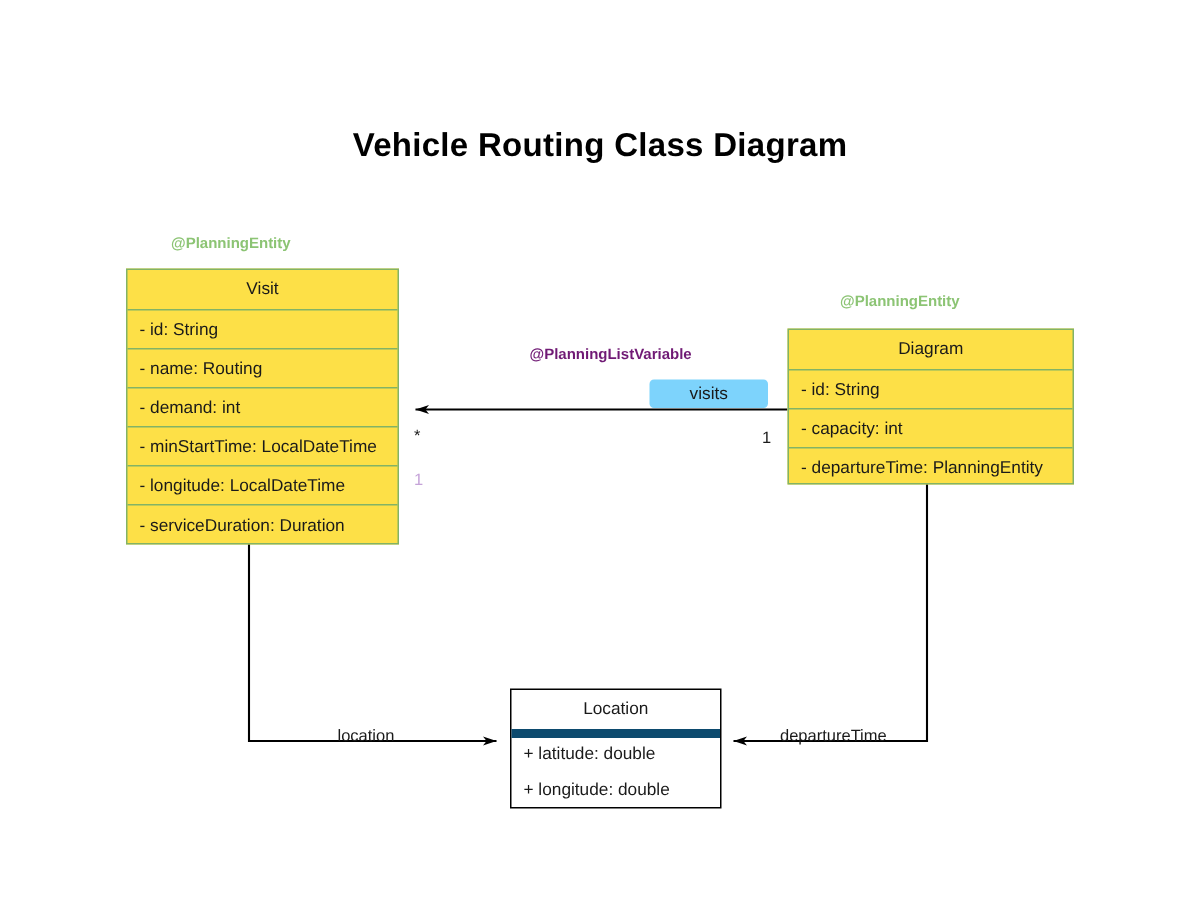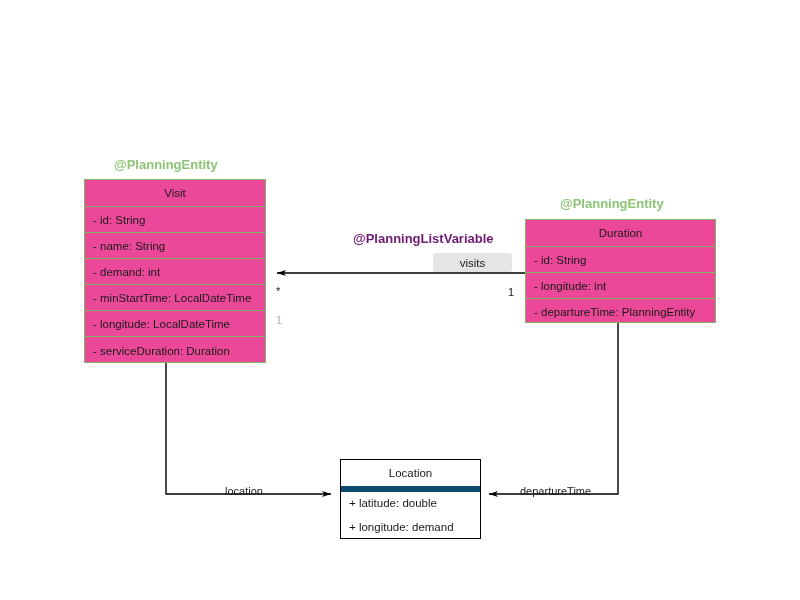--- a/index.html
+++ b/index.html
@@ -39,33 +39,33 @@
     text-align: center;
     font-size: 22px;
     font-weight: bold;
     letter-spacing: 0.2px;
     color: #000000;
   }
 
   
   .stereotype {
     position: absolute;
-    font-size: 13px;
+    font-size: 10px;
     font-weight: bold;
     white-space: nowrap;
   }
   .stereotype.green  { color: #8cc474; }
   .stereotype.orange { color: #701a75; }
 
   
   .uml-class {
     position: absolute;
     box-sizing: border-box;
     border: 1px solid #82b366;
-    background: #ec4899;
+    background: #fde047;
   }
   .uml-class.plain {
     border: 1px solid #000000;
     background: #ffffff;
   }
 
   .uml-row {
     box-sizing: border-box;
     display: flex;
     align-items: center;
@@ -104,21 +104,21 @@
     position: absolute;
     font-size: 11px;
     white-space: nowrap;
   }
   .multiplicity.dark   { color: #1a1a1a; }
   .multiplicity.purple { color: #c5a3d8; }
 
   .badge {
     position: absolute;
     box-sizing: border-box;
-    background: #e5e5e5;
+    background: #7dd3fc;
     border-radius: 3px;
     font-size: 11.5px;
     color: #1a1a1a;
     display: flex;
     align-items: center;
     justify-content: center;
     white-space: nowrap;
   }
 </style>
 </head>
@@ -139,46 +139,47 @@
 
     <g>
       <path d="M166,362 L166,494 L331,494" fill="none" stroke="#000000" stroke-width="1.4" marker-end="url(#arrow-open)"></path>
     </g>
 
     <g>
       <path d="M618,322 L618,494 L489,494" fill="none" stroke="#000000" stroke-width="1.4" marker-end="url(#arrow-open)"></path>
     </g>
   </svg>
 
+  <div class="diagram-title">Vehicle Routing Class Diagram</div>
 
   <div class="stereotype green" style="left:114px; top:157px;">@PlanningEntity</div>
 
   <div class="uml-class" style="left:84px; top:179px; width:182px; height:184px;">
     <div class="uml-row header" style="height:26px;">Visit</div>
     <div class="uml-row attr" style="height:26px;">- id: String</div>
-    <div class="uml-row attr" style="height:26px;">- name: String</div>
+    <div class="uml-row attr" style="height:26px;">- name: Routing</div>
     <div class="uml-row attr" style="height:26px;">- demand: int</div>
     <div class="uml-row attr" style="height:26px;">- minStartTime: LocalDateTime</div>
     <div class="uml-row attr" style="height:26px;">- longitude: LocalDateTime</div>
     <div class="uml-row attr" style="height:29px;">- serviceDuration: Duration</div>
   </div>
 
   <div class="stereotype green" style="left:560px; top:196px;">@PlanningEntity</div>
 
   <div class="uml-class" style="left:525px; top:219px; width:191px; height:104px;">
-    <div class="uml-row header" style="height:26px;">Duration</div>
+    <div class="uml-row header" style="height:26px;">Diagram</div>
     <div class="uml-row attr" style="height:26px;">- id: String</div>
-    <div class="uml-row attr" style="height:26px;">- longitude: int</div>
+    <div class="uml-row attr" style="height:26px;">- capacity: int</div>
     <div class="uml-row attr" style="height:26px;">- departureTime: PlanningEntity</div>
   </div>
 
   <div class="uml-class plain" style="left:340px; top:459px; width:141px; height:80px;">
     <div class="uml-row header" style="height:26px;">Location</div>
     <div class="uml-row attr no-sep" style="height:27px;">+ latitude: double</div>
-    <div class="uml-row attr no-sep" style="height:27px;">+ longitude: demand</div>
+    <div class="uml-row attr no-sep" style="height:27px;">+ longitude: double</div>
   </div>
 
   <div class="stereotype orange" style="left:353px; top:231px;">@PlanningListVariable</div>
 
   <div class="badge" style="left:433px; top:253px; width:79px; height:19px;">visits</div>
 
   <div class="edge-label" style="left:225px; top:485px;">location</div>
 
   <div class="edge-label" style="left:520px; top:485px;">departureTime</div>
 

